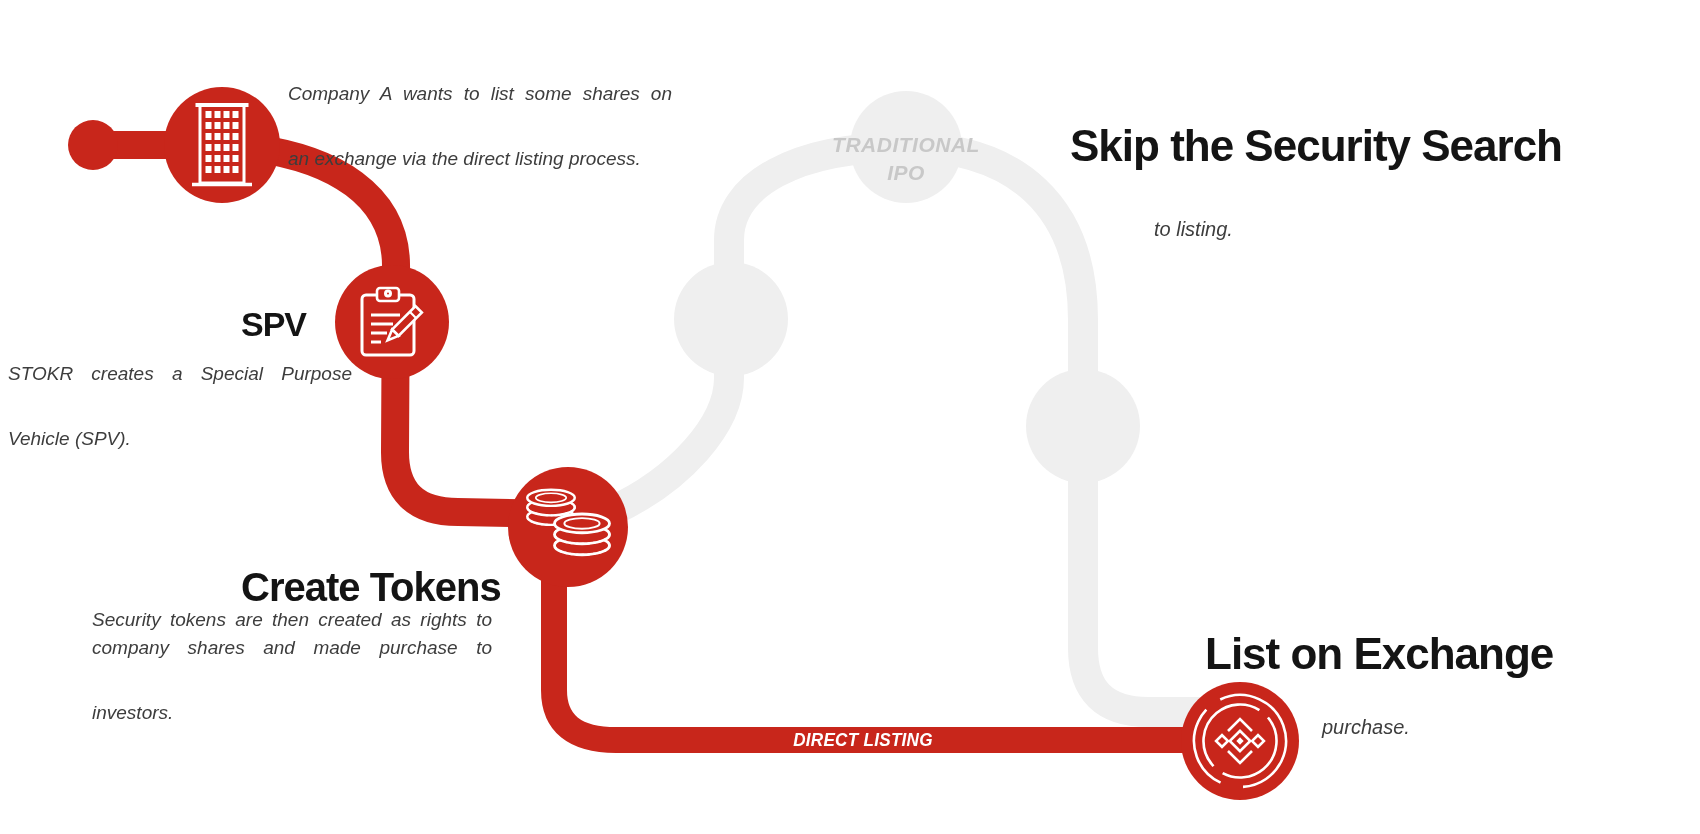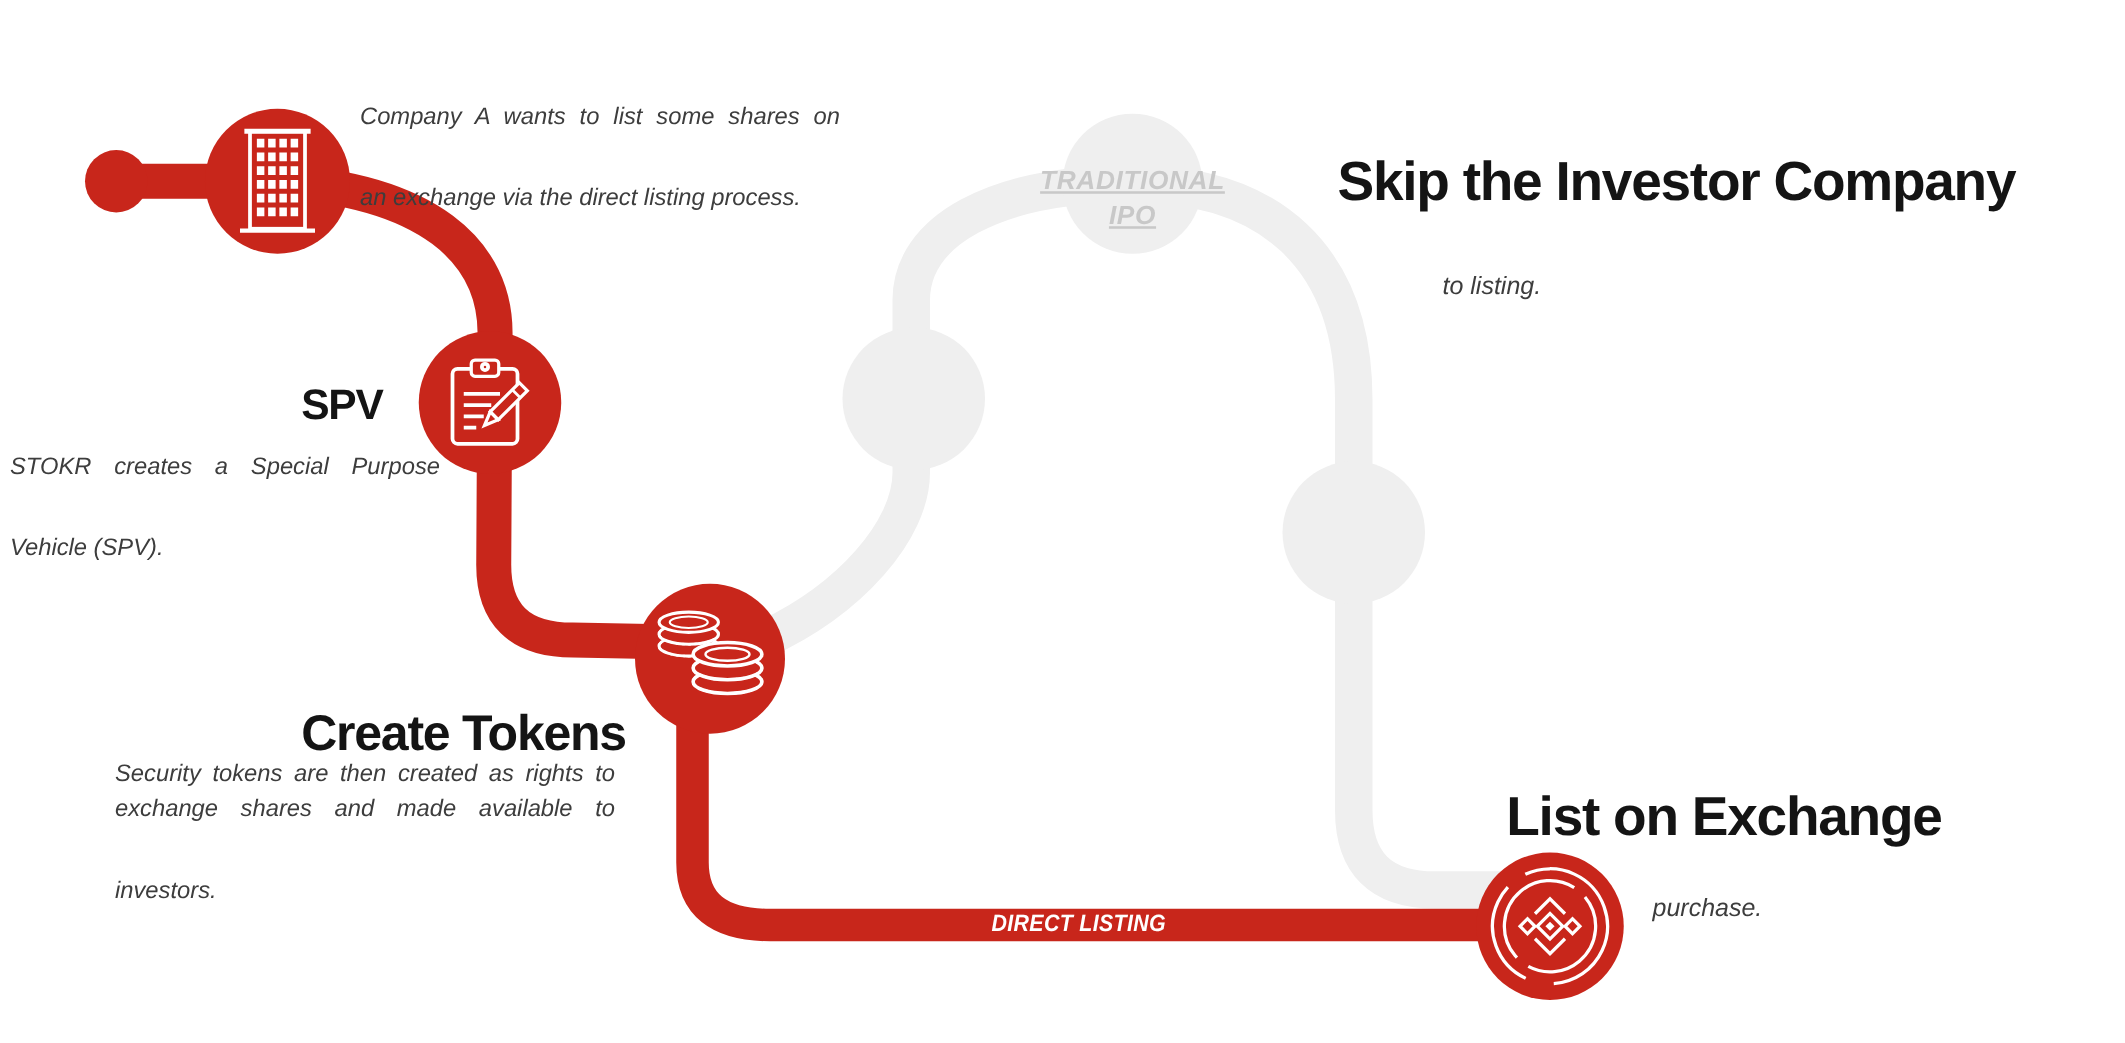--- a/index.html
+++ b/index.html
@@ -112,46 +112,46 @@
         <g transform="translate(-18,0) rotate(45)">
             <rect x="-4.2" y="-4.2" width="8.4" height="8.4" class="bz"></rect>
           </g>
         <g transform="translate(18,0) rotate(45)">
             <rect x="-4.2" y="-4.2" width="8.4" height="8.4" class="bz"></rect>
           </g>
       </g>
     </g>
   </svg>
 
-  <div class="abs track-label" style="left:826px;top:131px;width:160px;text-decoration:underline;">
+  <div class="abs track-label" style="left:826px;top:131px;width:160px;">
       <div>TRADITIONAL</div>
       <div>IPO</div>
     </div>
 
   <div class="abs bar-label" style="left:763px;top:729px;width:200px;">DIRECT LISTING</div>
 
   <div class="abs body-text" style="left:288px;top:80px;width:384px;font-size:19px;line-height:28px;">
       <div>Company A wants to list some shares on</div>
       <div>an exchange via the direct listing process.</div>
     </div>
 
   <div class="abs step-title" style="left:241px;top:306px;font-size:34px;">SPV</div>
   <div class="abs body-text" style="left:8px;top:360px;width:344px;font-size:19px;line-height:28px;">
       <div>STOKR creates a Special Purpose</div>
       <div>Vehicle (SPV).</div>
     </div>
 
   <div class="abs step-title" style="left:241px;top:551px;font-size:40px;margin-top:15px;">Create Tokens</div>
   <div class="abs body-text" style="left:92px;top:606px;width:400px;font-size:19px;line-height:28px;">
       <div>Security tokens are then created as rights to</div>
-      <div>exchange shares and made available to</div>
+      <div>company shares and made purchase to</div>
       <div>investors.</div>
     </div>
 
-  <div class="abs step-title" style="left:1070px;top:122px;font-size:44px;">Skip the Investor Company</div>
+  <div class="abs step-title" style="left:1070px;top:122px;font-size:44px;">Skip the Security Search</div>
   <div class="abs body-text" style="left:1154px;top:178px;width:388px;font-size:20px;line-height:29px;">
       <div>to listing.</div>
     </div>
 
   <div class="abs step-title" style="left:1205px;top:630px;font-size:44px;">List on Exchange</div>
   <div class="abs body-text" style="left:1322px;top:676px;width:358px;font-size:20px;line-height:29px;">
       <div>purchase.</div>
     </div>
 
 </div>

